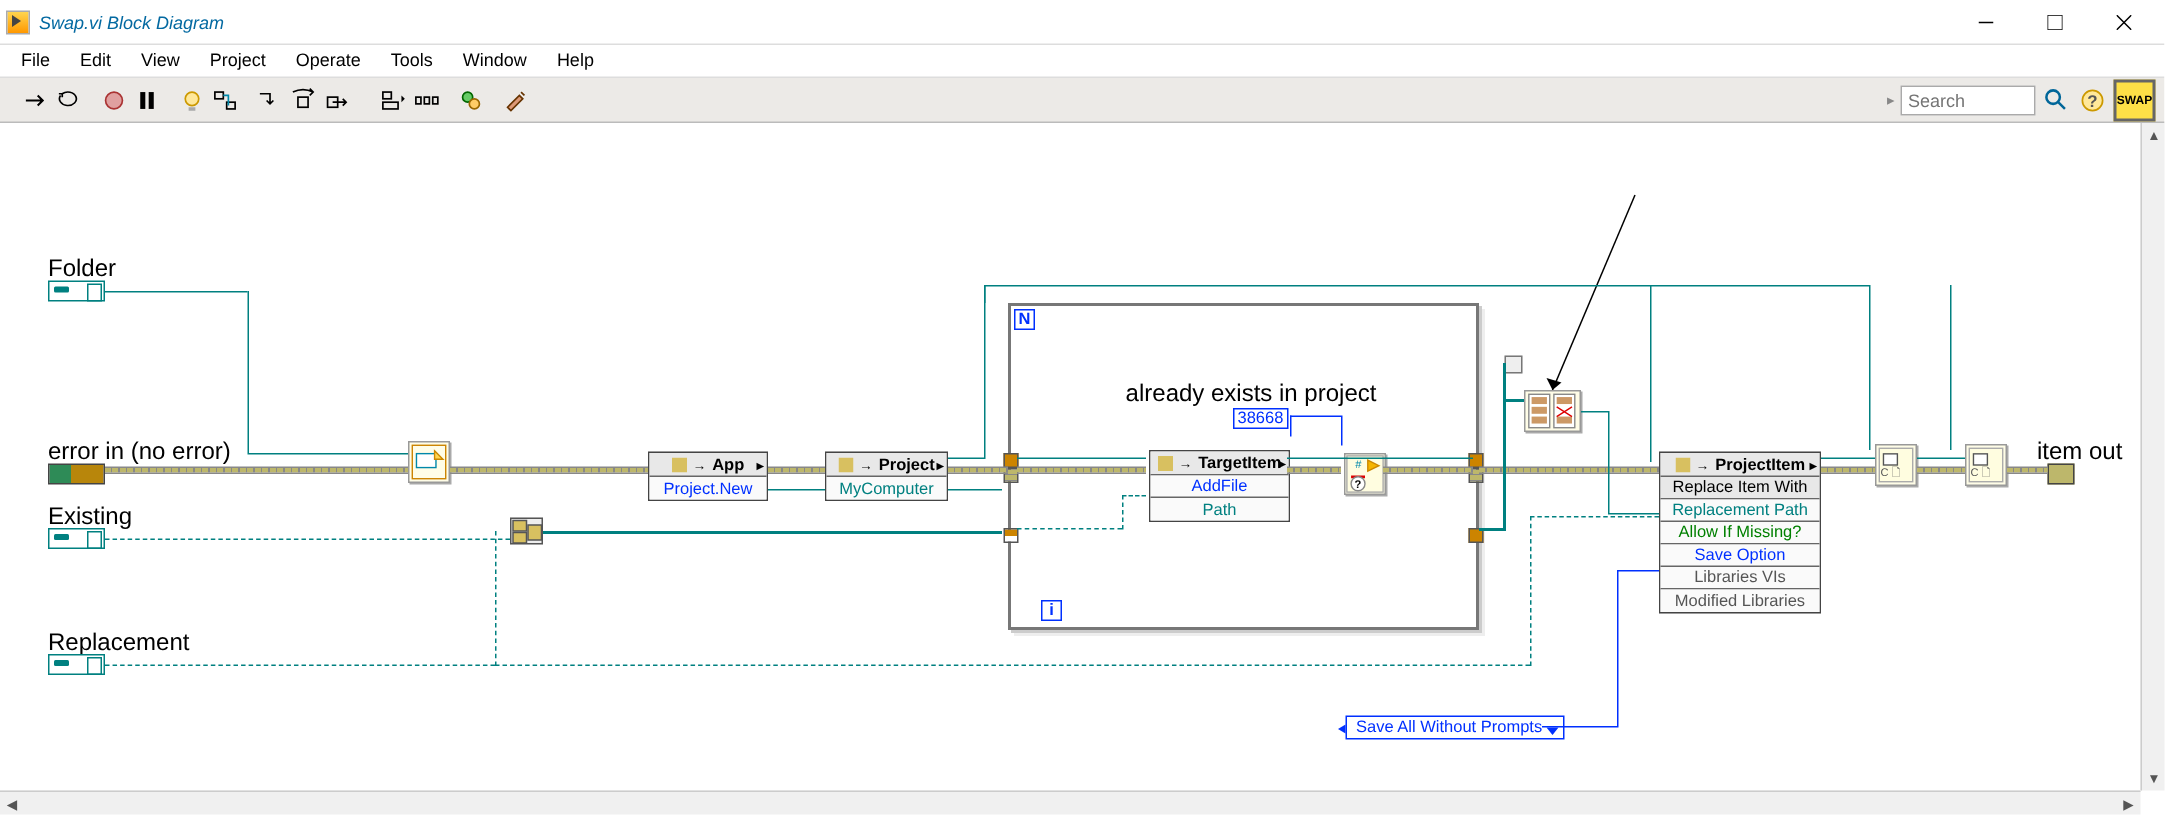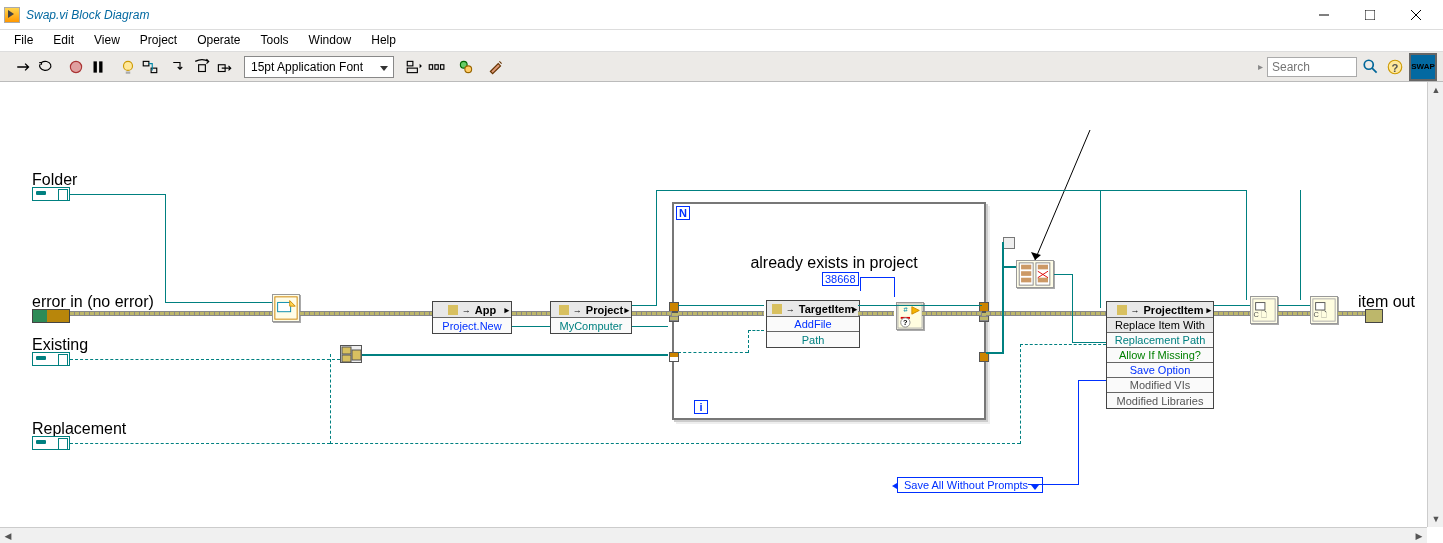--- a/index.html
+++ b/index.html
@@ -72,21 +72,21 @@
     height:22px; border:1px solid #888; background:#fff;
     display:flex;align-items:center; padding:0 18px 0 6px;
     font-size:12px; position:relative; min-width:150px;
   }
   .font-dd:after{
     content:""; position:absolute; right:5px; top:9px;
     border-left:4px solid transparent;border-right:4px solid transparent;border-top:5px solid #333;
   }
   .tb-right{margin-left:auto; display:flex;align-items:center; gap:4px;}
   .search-box{border:1px solid #aaa;background:#fff;height:20px;width:90px;padding:0 4px;font-size:12px;color:#888;}
-  .swap-tile{width:28px;height:28px;border:2px solid #666;display:flex;align-items:center;justify-content:center;font-size:8px;font-weight:bold;background:#0369a1;}
+  .swap-tile{width:28px;height:28px;border:2px solid #666;display:flex;align-items:center;justify-content:center;font-size:8px;font-weight:bold;background:#fde047;}
 
   .canvas-wrap{
     position:absolute;
     top:82px; left:0; right:0; bottom:0;
     overflow:auto;
     background:#fff;
   }
   .canvas{
     position:relative;
     width:1443px; height:461px;
@@ -269,21 +269,20 @@
         <path d="M2 3 q6 -3 12 0 M12 1 l2 2 -2 2" stroke="#000" fill="none"></path>
       </svg>
     </div>
   <div class="tb-btn">
       <svg viewBox="0 0 16 16">
         <rect x="3" y="6" width="6" height="6" stroke="#000" fill="none"></rect>
         <path d="M6 9 h8 M12 7 l2 2 -2 2" stroke="#000" fill="none"></path>
       </svg>
     </div>
   <div class="tb-sep"></div>
-  <div class="font-dd">15pt Application Font</div>
   <div class="tb-sep"></div>
   <div class="tb-btn">
       <svg viewBox="0 0 16 16">
         <rect x="2" y="3" width="5" height="4" fill="none" stroke="#000"></rect>
         <rect x="2" y="9" width="9" height="4" fill="none" stroke="#000"></rect>
         <path d="M13 5 l2 2-2 2" fill="#000"></path>
       </svg>
     </div>
   <div class="tb-btn">
       <svg viewBox="0 0 16 16">
@@ -451,21 +450,21 @@
             <rect width="10" height="10" fill="#d8c060"></rect>
           </svg>
       <span style="font-size:9px;">→</span>
       <span>ProjectItem</span>
       <span style="position:absolute;right:2px;font-size:9px;">▸</span>
     </div>
     <div class="node-row" style="color:#000;background:#e8e8e8;">Replace Item With</div>
     <div class="node-row teal">Replacement Path</div>
     <div class="node-row" style="color:#008000;">Allow If Missing?</div>
     <div class="node-row">Save Option</div>
-    <div class="node-row" style="color:#555;">Modified VIs</div>
+    <div class="node-row" style="color:#555;">Libraries VIs</div>
     <div class="node-row" style="color:#555;">Modified Libraries</div>
   </div>
 
   <div class="func-icon" style="left:1250px;top:214px;">
     <svg viewBox="0 0 28 28">
           <rect x="2" y="2" width="24" height="24" fill="#fffde0" stroke="#aaa"></rect>
           <rect x="5" y="6" width="10" height="8" fill="#fff" stroke="#555"></rect>
           <text x="10" y="22" font-size="8" text-anchor="middle" fill="#555">C 🗋</text>
         </svg>
   </div>

